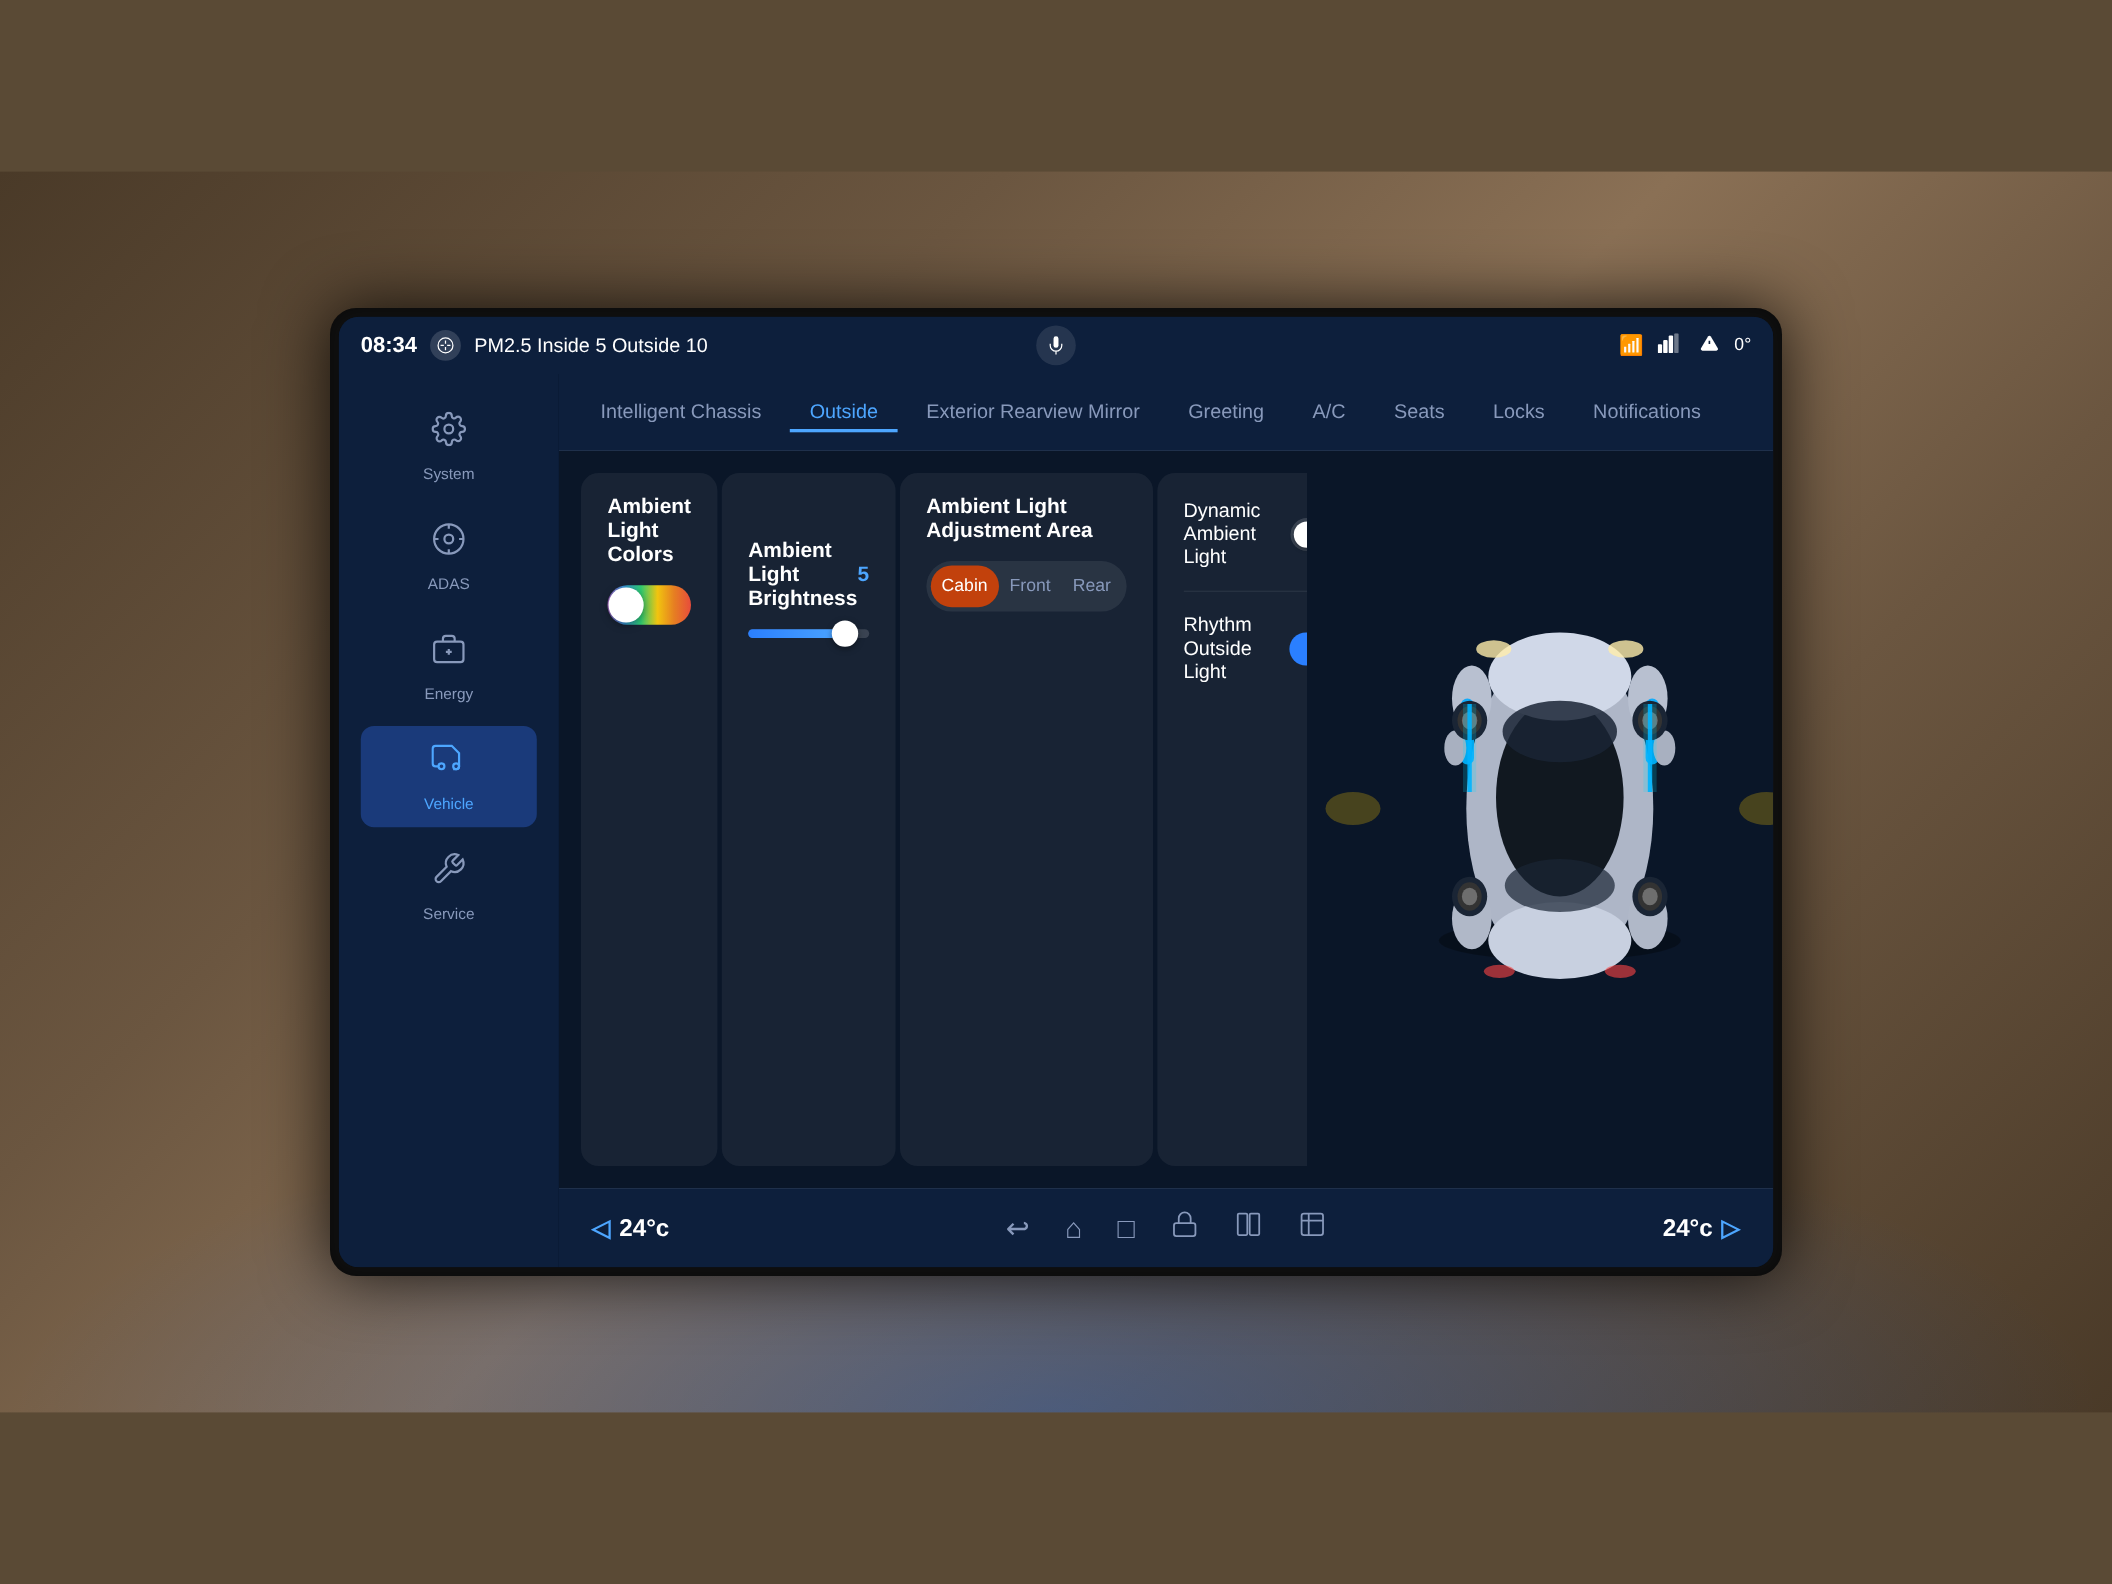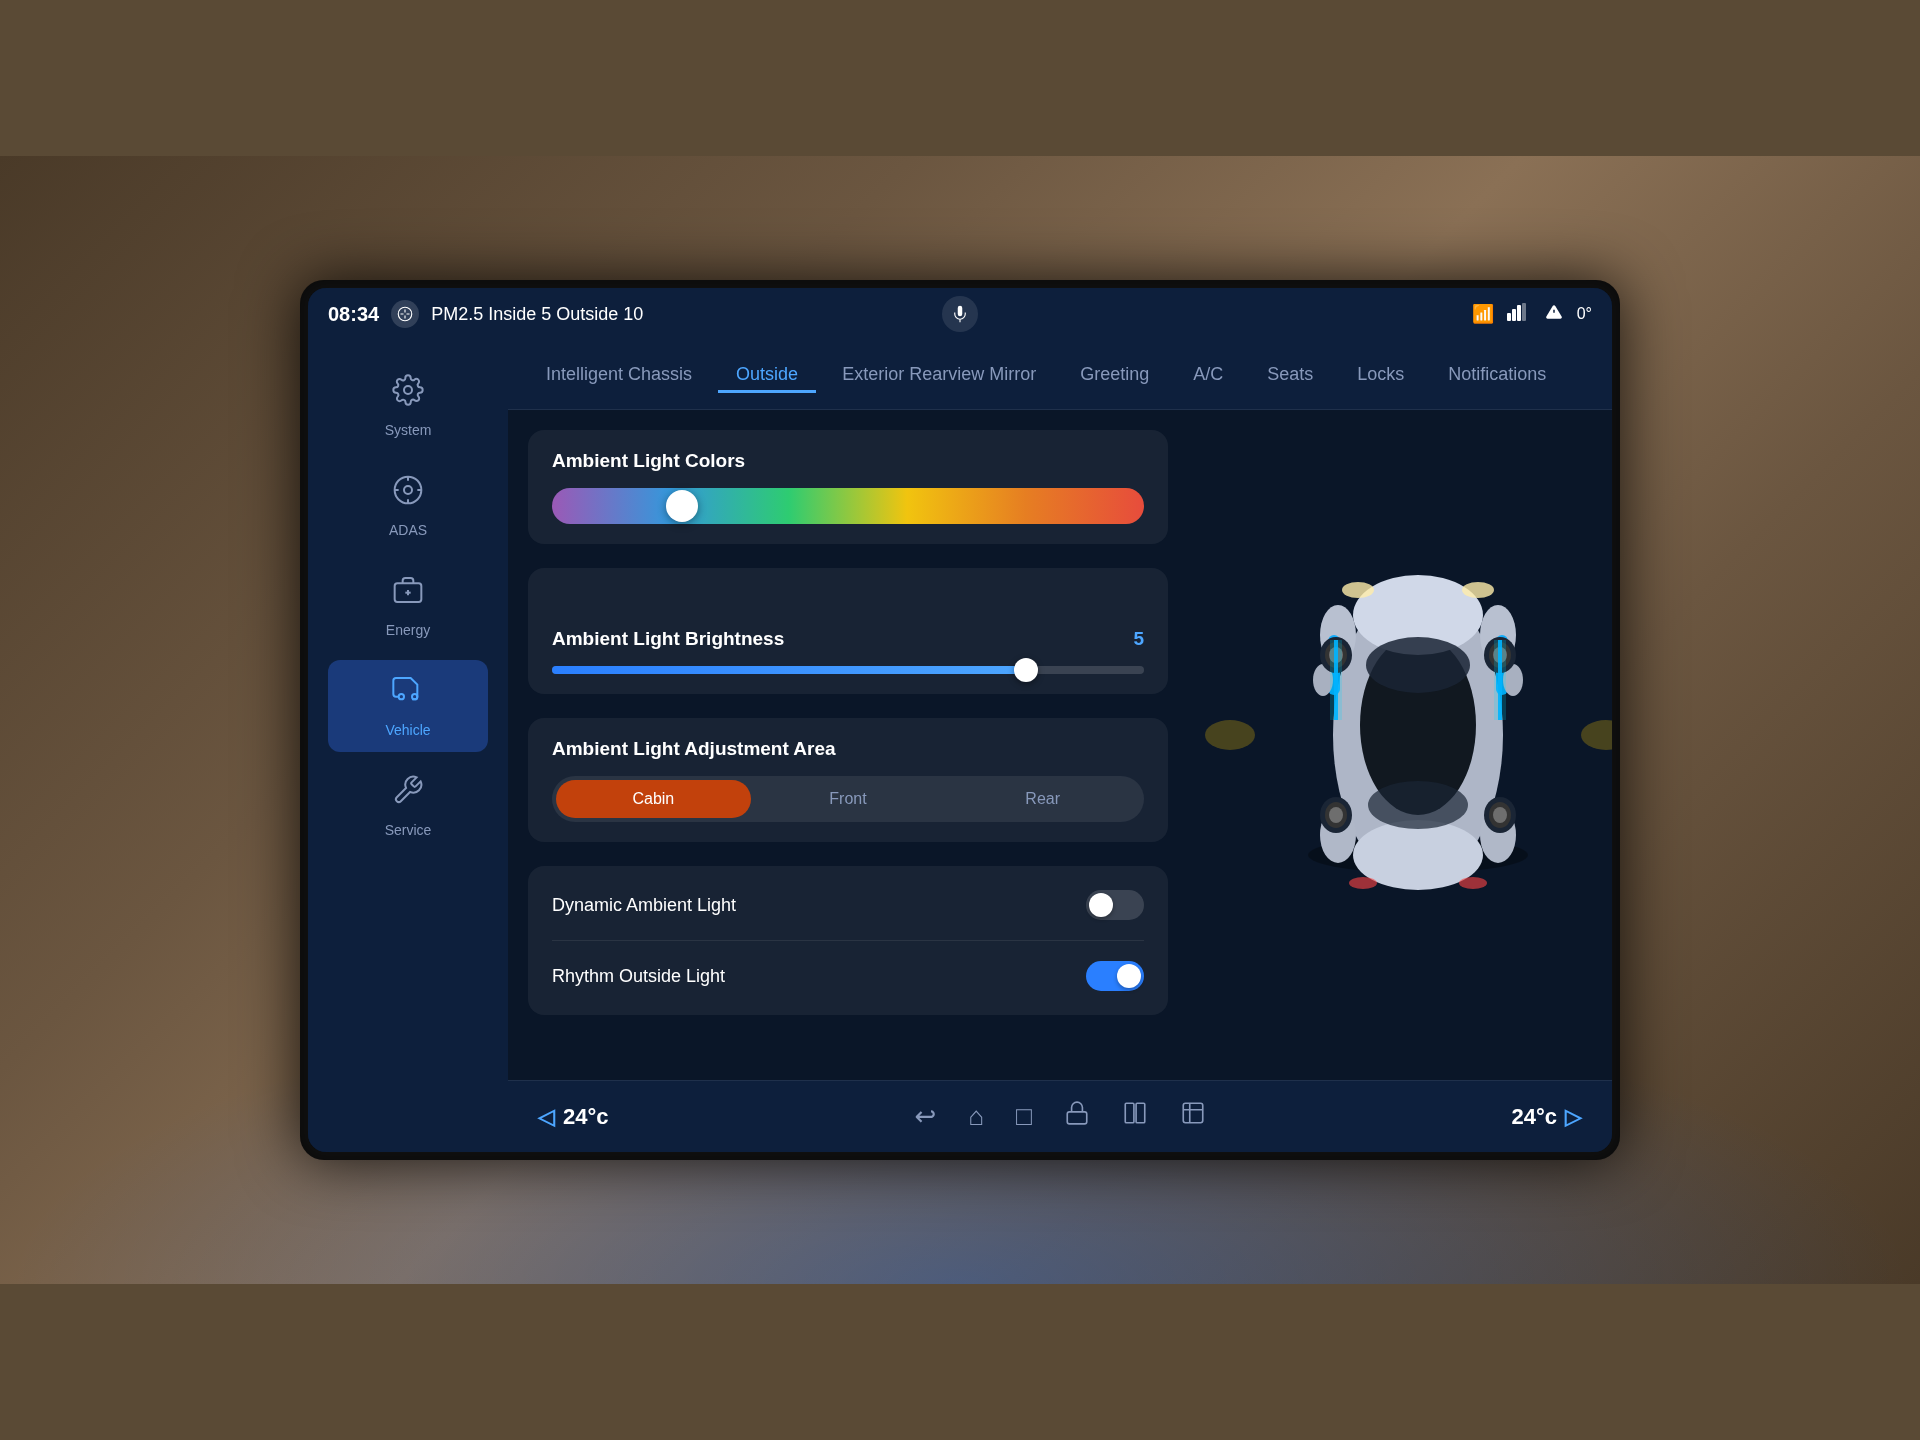--- a/index.html
+++ b/index.html
@@ -190,22 +190,22 @@
       flex: 1;
       display: flex;
       overflow: hidden;
     }
 
     
     .settings-panel {
       width: 680px;
       padding: 20px;
       display: flex;
-      flex-direction: column;
-      gap: 24px;
+      flex-direction: row;
+      gap: 4px;
       overflow-y: auto;
       flex-shrink: 0;
     }
 
     .settings-card {
       background: rgba(255,255,255,0.06);
       border-radius: 16px;
       padding: 20px 24px;
       display: flex;
       flex-direction: column;

